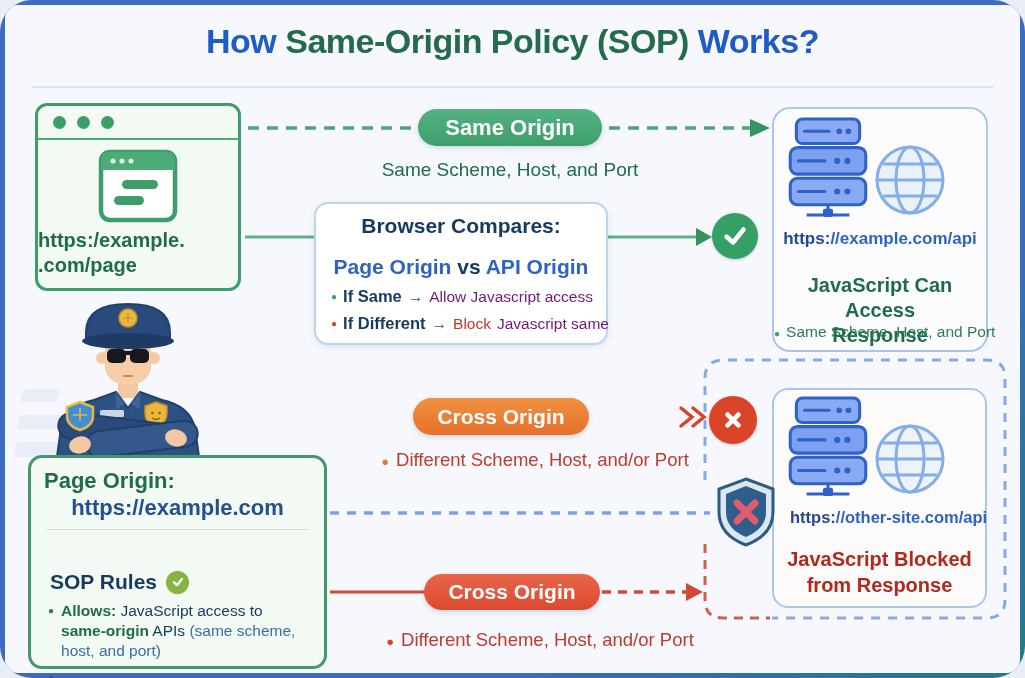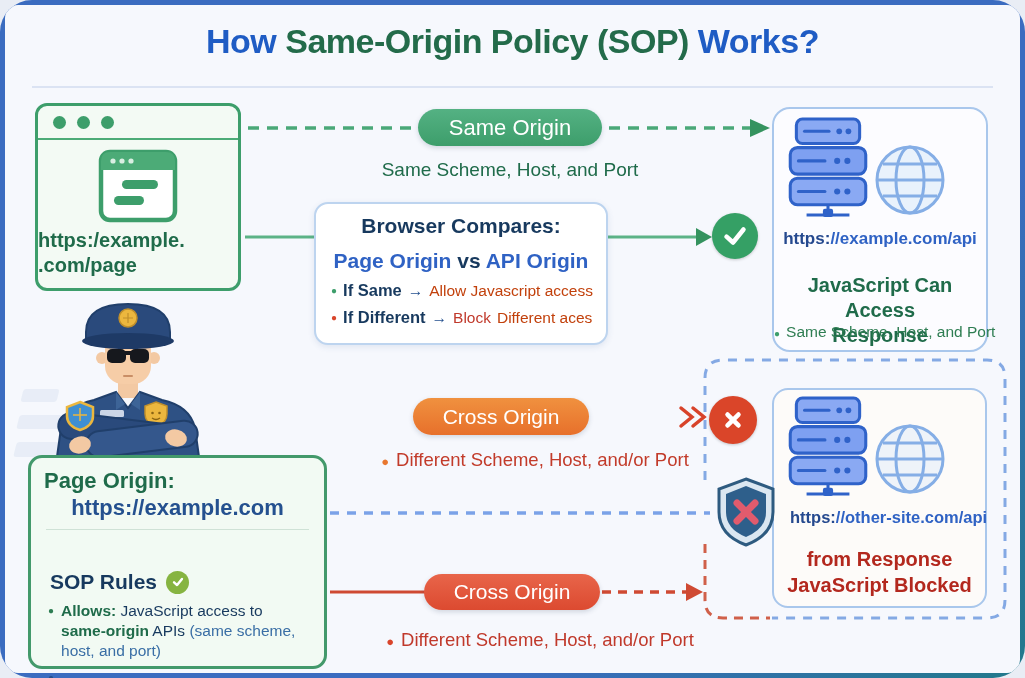--- a/index.html
+++ b/index.html
@@ -20,38 +20,38 @@
   .title-divider{left:32px;right:32px;top:86px;height:2px;background:#dbe3f3;z-index:2;}
 
   
   .browser-box{left:35px;top:103px;width:206px;height:188px;background:#f3faf4;border:3px solid #3d9e6b;border-radius:12px;z-index:2;box-sizing:border-box;}
   .bb-header{height:32px;border-bottom:2px solid #4cab77;display:flex;align-items:center;gap:11px;padding-left:15px;}
   .bb-dot{width:13px;height:13px;border-radius:50%;background:#3d9e6b;}
   .bb-icon{margin:9px auto 0;}
   .bb-url{margin-top:5px;text-align:left;font-weight:bold;font-size:20px;color:#1f6b4a;line-height:1.25;}
 
   
-  .pill{border-radius:20px;color:#fff;font-weight:normal;display:flex;align-items:center;justify-content:center;z-index:4;box-shadow:0 2px 5px rgba(40,60,90,.18);text-align:right;}
+  .pill{border-radius:20px;color:#fff;font-weight:bold;display:flex;align-items:center;justify-content:center;z-index:4;box-shadow:0 2px 5px rgba(40,60,90,.18);text-align:right;}
   .pill-same{left:418px;top:109px;width:184px;height:37px;font-size:22px;background:linear-gradient(180deg,#54b183,#3d9e6b);}
   .pill-cross-mid{left:413px;top:398px;width:176px;height:37px;font-size:21px;background:linear-gradient(180deg,#f0913f,#e7702b);}
   .pill-cross-bottom{left:424px;top:574px;width:176px;height:36px;font-size:21px;background:linear-gradient(180deg,#e8654a,#dc4a30);}
 
   .green-sub{left:260px;top:159px;width:500px;text-align:center;font-size:19px;color:#1f6b4a;z-index:2;}
 
   
   .compare-box{left:314px;top:202px;width:294px;height:143px;background:#fff;border:2px solid #bdd4ef;border-radius:14px;box-shadow:0 2px 6px rgba(60,90,150,.12);padding:10px 12px 0;box-sizing:border-box;z-index:2;}
   .cb-h{text-align:center;font-size:21px;font-weight:bold;color:#17395e;}
-  .cb-vs{text-align:center;font-size:21px;font-weight:bold;margin-top:11px;}
+  .cb-vs{text-align:center;font-size:21px;font-weight:bold;margin-top:17px;}
   .cb-blue{color:#2f62c4;} .cb-navy{color:#17395e;}
   .cb-rule{font-size:15.5px;margin-top:8px;display:flex;align-items:center;gap:6px;padding-left:3px;white-space:nowrap;}
   .cb-dot{font-size:10px;}
   .dot-green{color:#3d9e6b;} .dot-red{color:#d9452b;}
   .cb-label{font-weight:bold;color:#17395e;font-size:16.5px;}
   .cb-arrow{color:#24508f;font-weight:bold;}
-  .cb-text{color:#c2410c;}
+  .cb-text{color:#701a75;}
   .cb-block{color:#c0392b;}
 
   
   .check-circle{left:712px;top:213px;width:46px;height:46px;border-radius:50%;background:#35a065;display:flex;align-items:center;justify-content:center;z-index:5;box-shadow:0 1px 3px rgba(0,0,0,.2);}
   .x-circle{left:709px;top:396px;width:48px;height:48px;border-radius:50%;background:#da4529;display:flex;align-items:center;justify-content:center;z-index:5;box-shadow:0 1px 3px rgba(0,0,0,.2);}
 
   
   .allowed-box{left:772px;top:107px;width:216px;height:245px;border:2.5px solid #a9c7ec;border-radius:18px;background:#fcfcff;z-index:2;box-sizing:border-box;}
   .srv-globe{position:absolute;left:14px;top:8px;display:flex;}
   .srv-globe .globe-wrap{margin-left:5px;margin-top:26px;}
@@ -161,21 +161,21 @@
       <span class="cb-dot dot-green">●</span>
       <span class="cb-label">If Same</span>
       <span class="cb-arrow">→</span>
       <span class="cb-text">Allow Javascript access</span>
     </div>
     <div class="cb-rule">
       <span class="cb-dot dot-red">●</span>
       <span class="cb-label">If Different</span>
       <span class="cb-arrow">→</span>
       <span class="cb-block">Block</span>
-      <span class="cb-text">Different aces</span>
+      <span class="cb-text">Javascript same</span>
     </div>
   </div>
 
   <div class="abs allowed-box">
     <div class="srv-globe">
       <svg width="80" height="100" viewBox="0 0 78 98">
         <g stroke="#2f62c9" stroke-width="3">
           <rect x="8" y="2" width="62" height="24" rx="6" fill="#8aa9f3"></rect>
           <rect x="2" y="30" width="74" height="26" rx="7" fill="#7ea0f1"></rect>
           <rect x="2" y="60" width="74" height="26" rx="7" fill="#8aa9f3"></rect>
@@ -300,22 +300,22 @@
           <line x1="10" y1="21" x2="64" y2="21" stroke="#85aee6" stroke-width="3"></line>
           <line x1="4" y1="37" x2="70" y2="37" stroke="#85aee6" stroke-width="3"></line>
           <line x1="10" y1="53" x2="64" y2="53" stroke="#85aee6" stroke-width="3"></line>
         </svg>
       </div>
     </div>
     <div class="blocked-url">
       <span class="url-scheme">https:</span><span class="url-rest">//other-site.com/api</span>
     </div>
     <div class="blocked-h">
+      <div>JavaScript Blocked</div>
       <div>from Response</div>
-      <div>JavaScript Blocked</div>
     </div>
   </div>
 
   <svg class="abs shield" viewBox="0 0 64 72">
     <path d="M32 3 L59 13 V36 Q59 59 32 69 Q5 59 5 36 V13 Z" fill="#dbe7f1" stroke="#2e5b80" stroke-width="3"></path>
     <path d="M32 10 L52 18 V36 Q52 53 32 61 Q12 53 12 36 V18 Z" fill="#2e5f8b"></path>
     <path d="M23 27 L41 45 M41 27 L23 45" stroke="#e15b6d" stroke-width="7" stroke-linecap="round"></path>
   </svg>
 
   <div class="abs origin-box">

